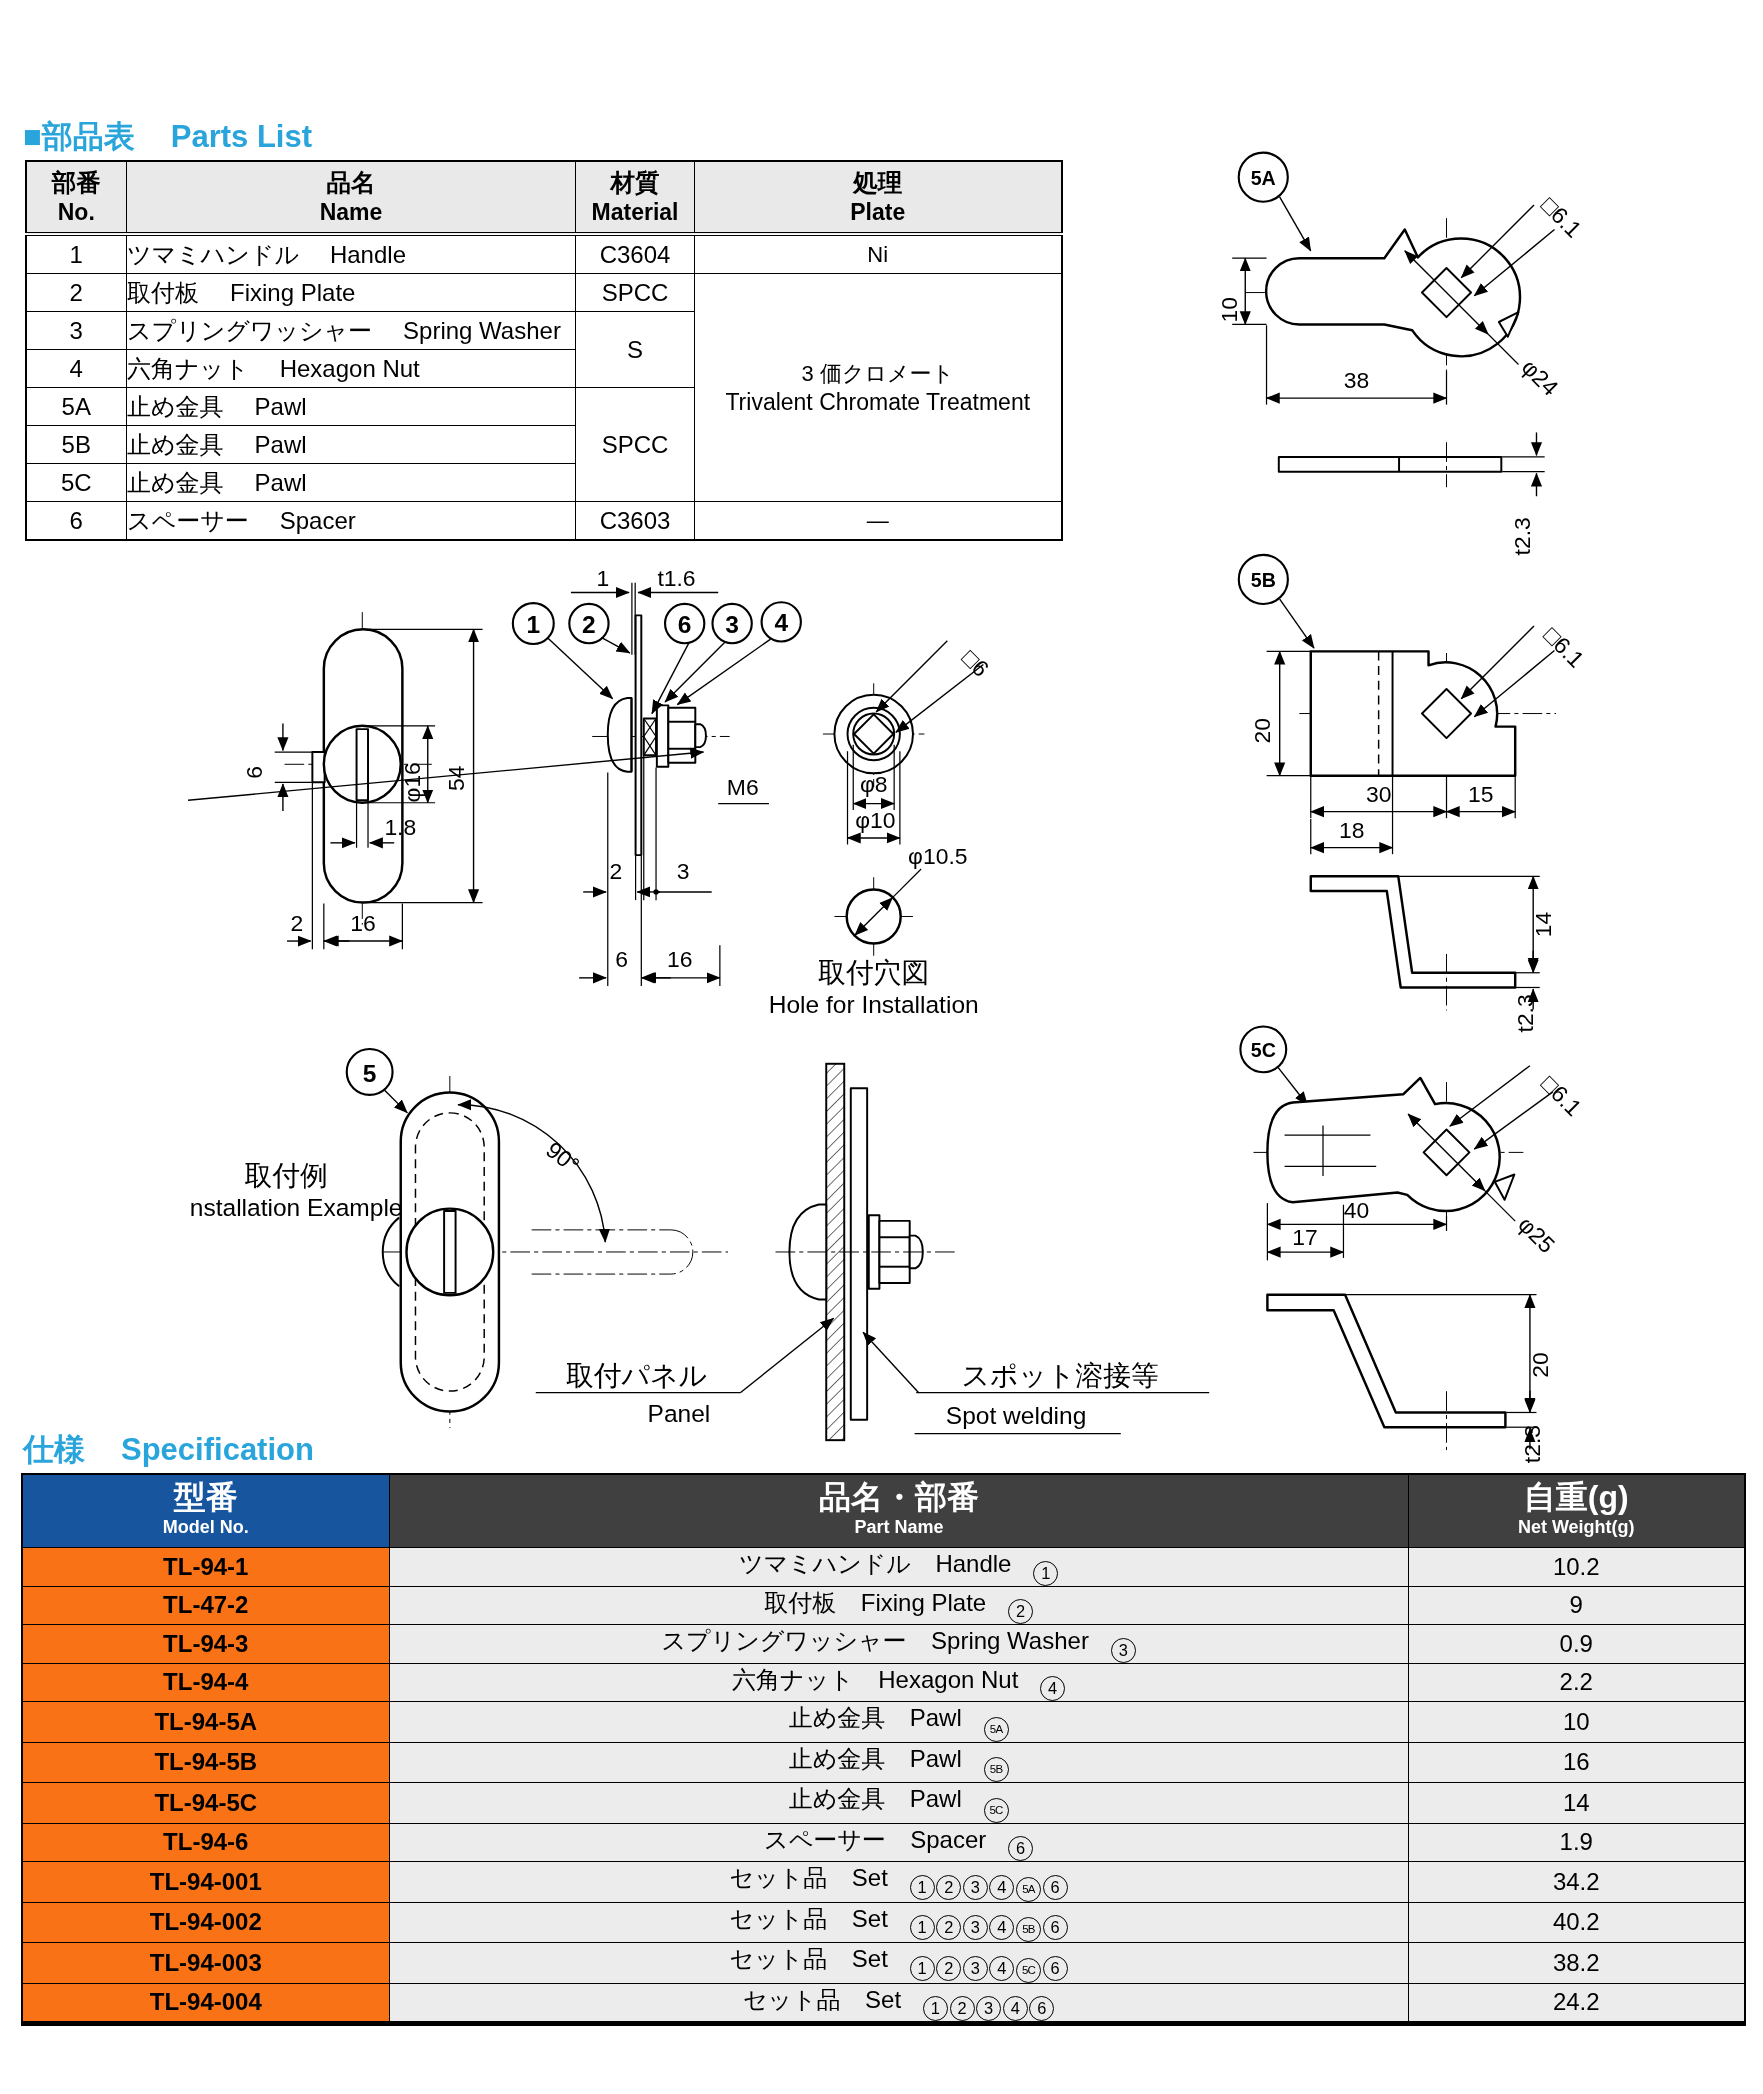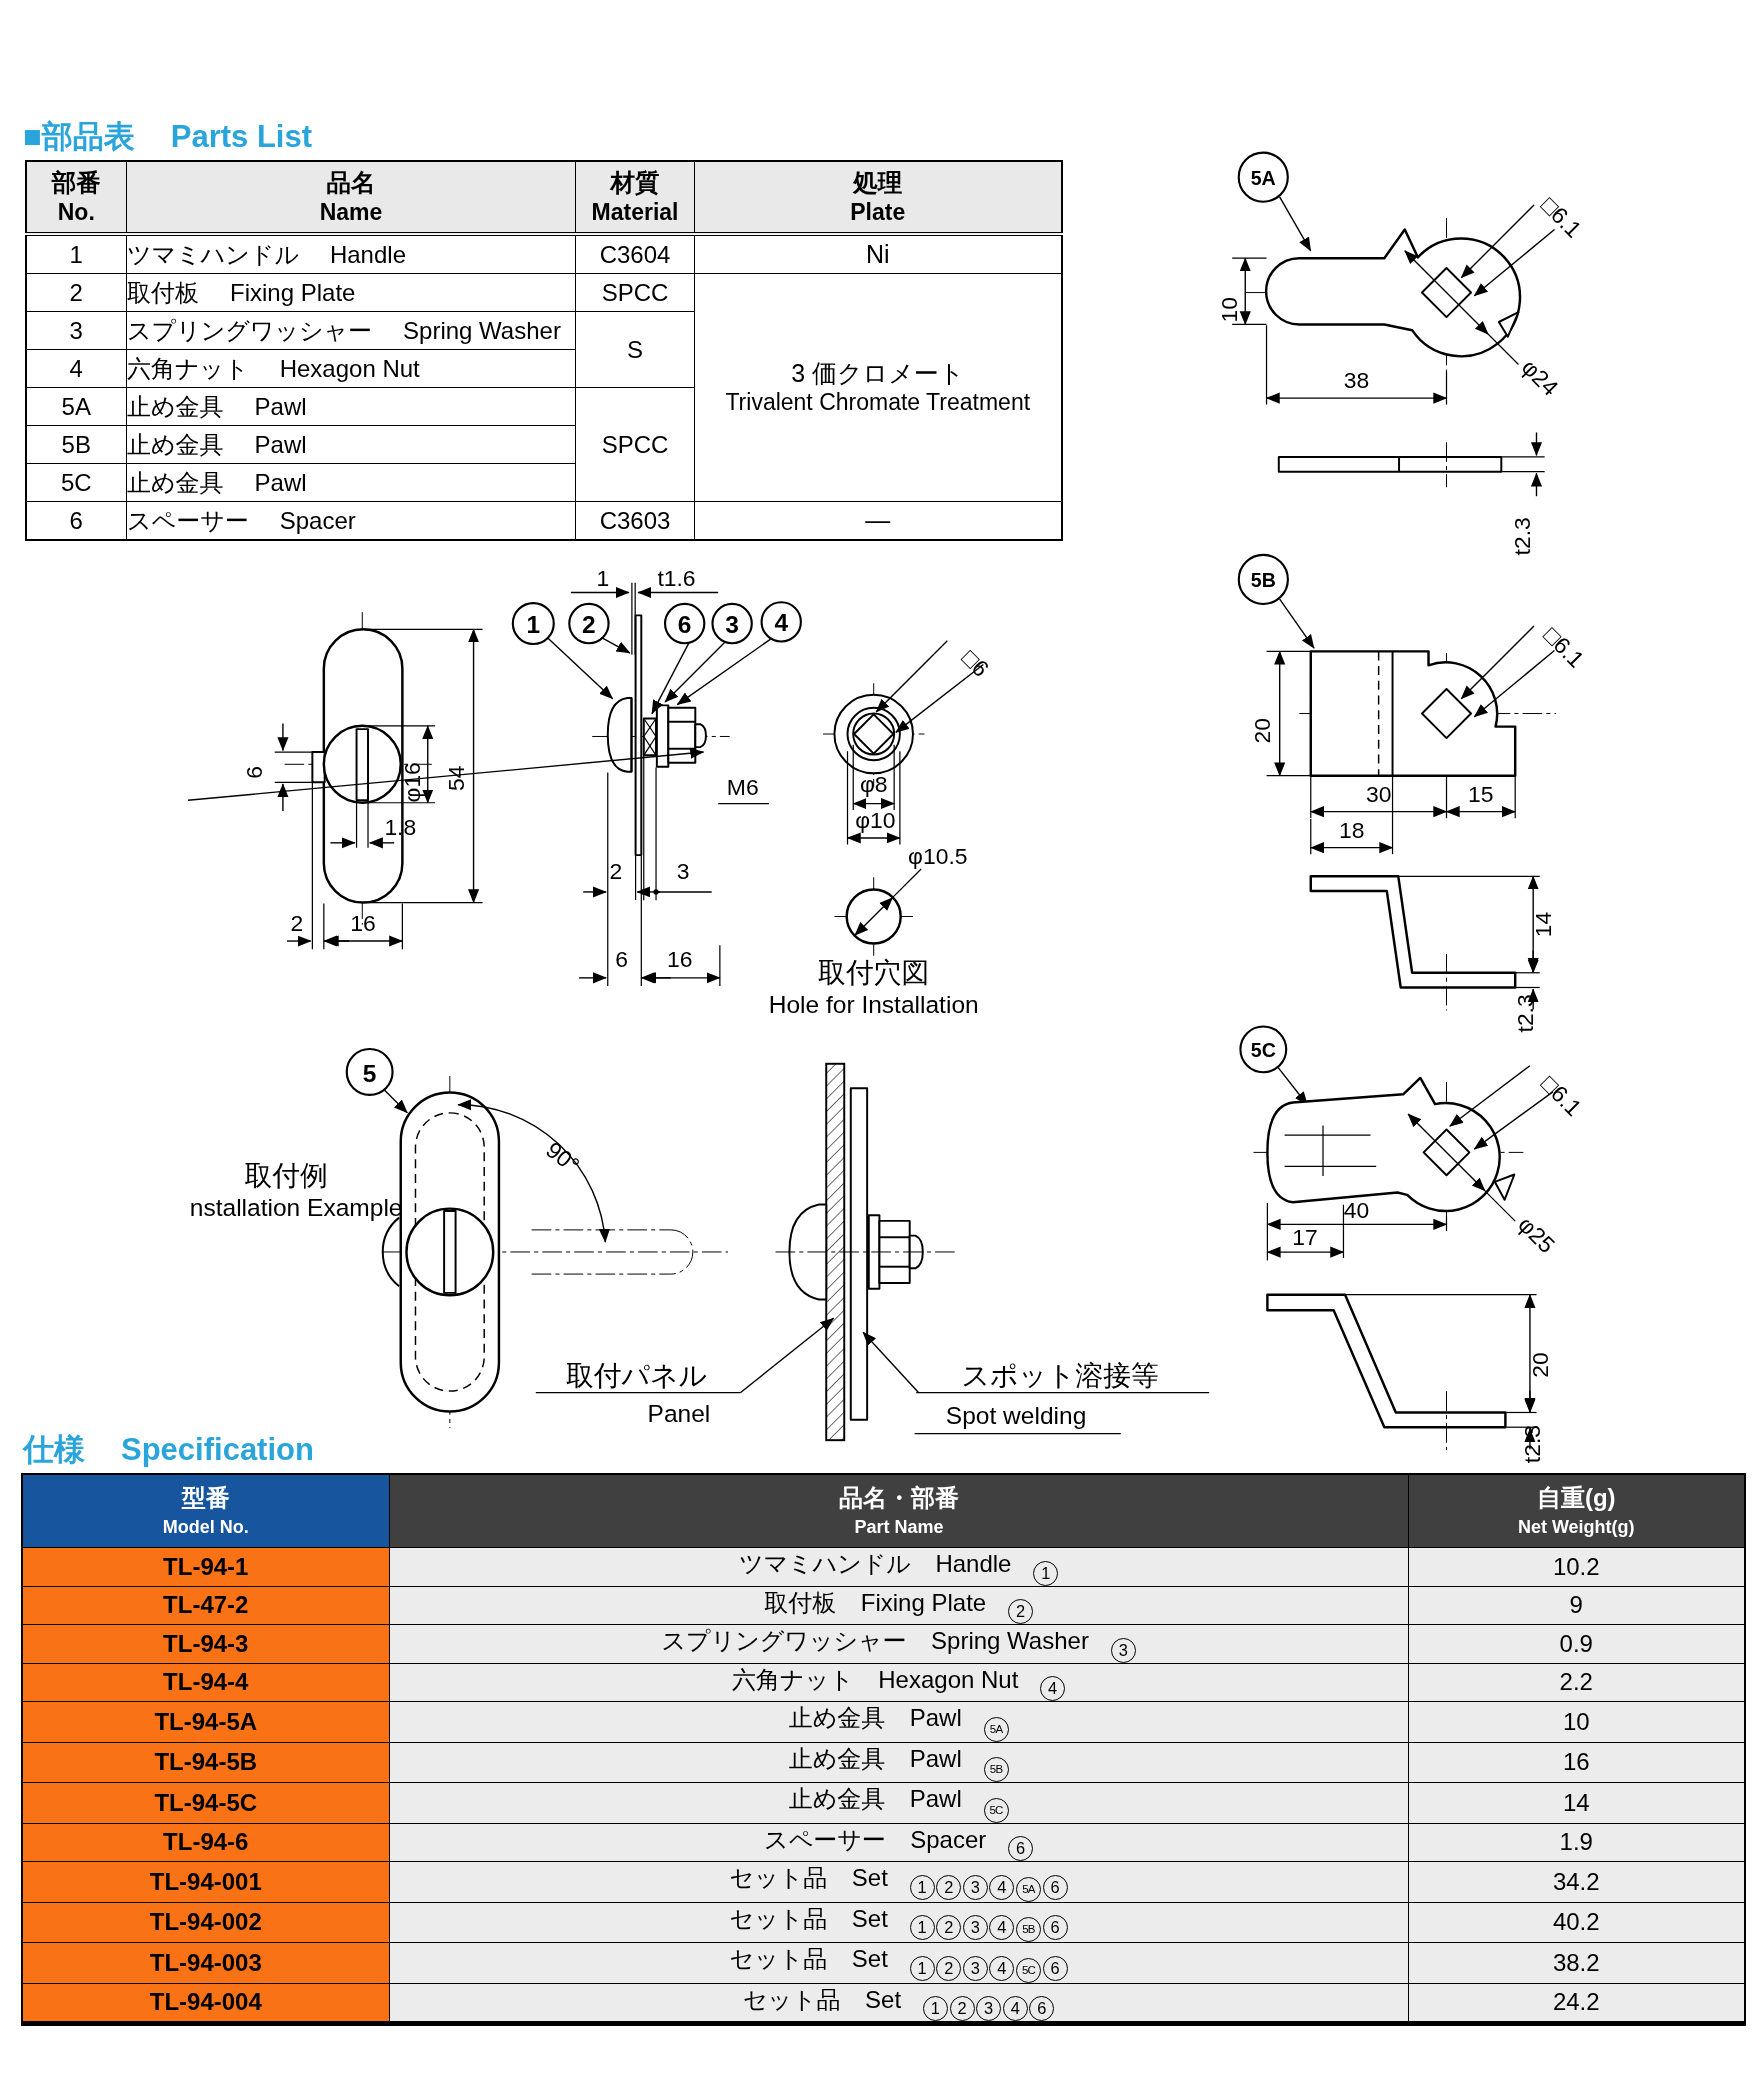--- a/index.html
+++ b/index.html
@@ -11,28 +11,28 @@
   .parts-table{position:absolute;left:24.5px;top:160px;width:1036px;border:2.5px solid #000;}
   .parts-table th,.parts-table td{border:1.6px solid #000;padding:0;}
   .parts-table thead th{background:#e9e9e9;height:70px;text-align:center;font-weight:bold;border-bottom:4.1px double #000;}
   .parts-table thead .jp{display:block;font-size:24.5px;line-height:29.5px;}
   .parts-table thead .en{display:block;font-size:23px;line-height:28px;}
   .parts-table td{height:37px;font-size:24px;}
   .parts-table td.c-no{text-align:center;}
   .parts-table td.c-name{text-align:left;}
   .parts-table .c-name .en{margin-left:31px;}
   .parts-table td.c-mat,.parts-table td.c-fin{text-align:center;}
-  .parts-table .fin-l1{display:block;font-size:25px;line-height:29.5px;}
+  .parts-table .fin-l1{display:block;font-size:22px;line-height:29.5px;}
   .parts-table .fin-l2{display:block;font-size:23px;line-height:28px;}
   .spec-table{position:absolute;left:20.5px;top:1473px;width:1723px;border:2.5px solid #000;border-bottom:5.7px solid #000;}
   .spec-table th,.spec-table td{border:1.6px solid #000;padding:0;}
   .spec-table thead th{height:72px;color:#fff;font-weight:bold;text-align:center;}
   .spec-table thead th.h-model{background:#17569e;}
   .spec-table thead th.h-gray{background:#404040;}
-  .spec-table thead .jp{display:block;font-size:24px;line-height:31px;}
+  .spec-table thead .jp{display:block;font-size:32px;line-height:31px;}
   .spec-table thead .en{display:block;font-size:18px;line-height:28px;}
   .spec-table td{height:36px;font-size:24px;text-align:center;}
   .spec-table td.m{background:#f97316;font-weight:bold;}
   .spec-table td.p,.spec-table td.w{background:#ececec;}
   .spec-table .p .jp{margin-right:24.5px;}
   .spec-table .p .en{margin-right:21px;}
   .circ{display:inline-block;width:25px;height:25px;line-height:23px;border:1.6px solid #000;border-radius:50%;font-size:16.4px;text-align:center;vertical-align:-6.5px;margin:0 0.8px;box-sizing:border-box;}
   .circ.two{font-size:11.5px;letter-spacing:-0.8px;font-weight:normal;}
   
   .dwg{position:absolute;}

